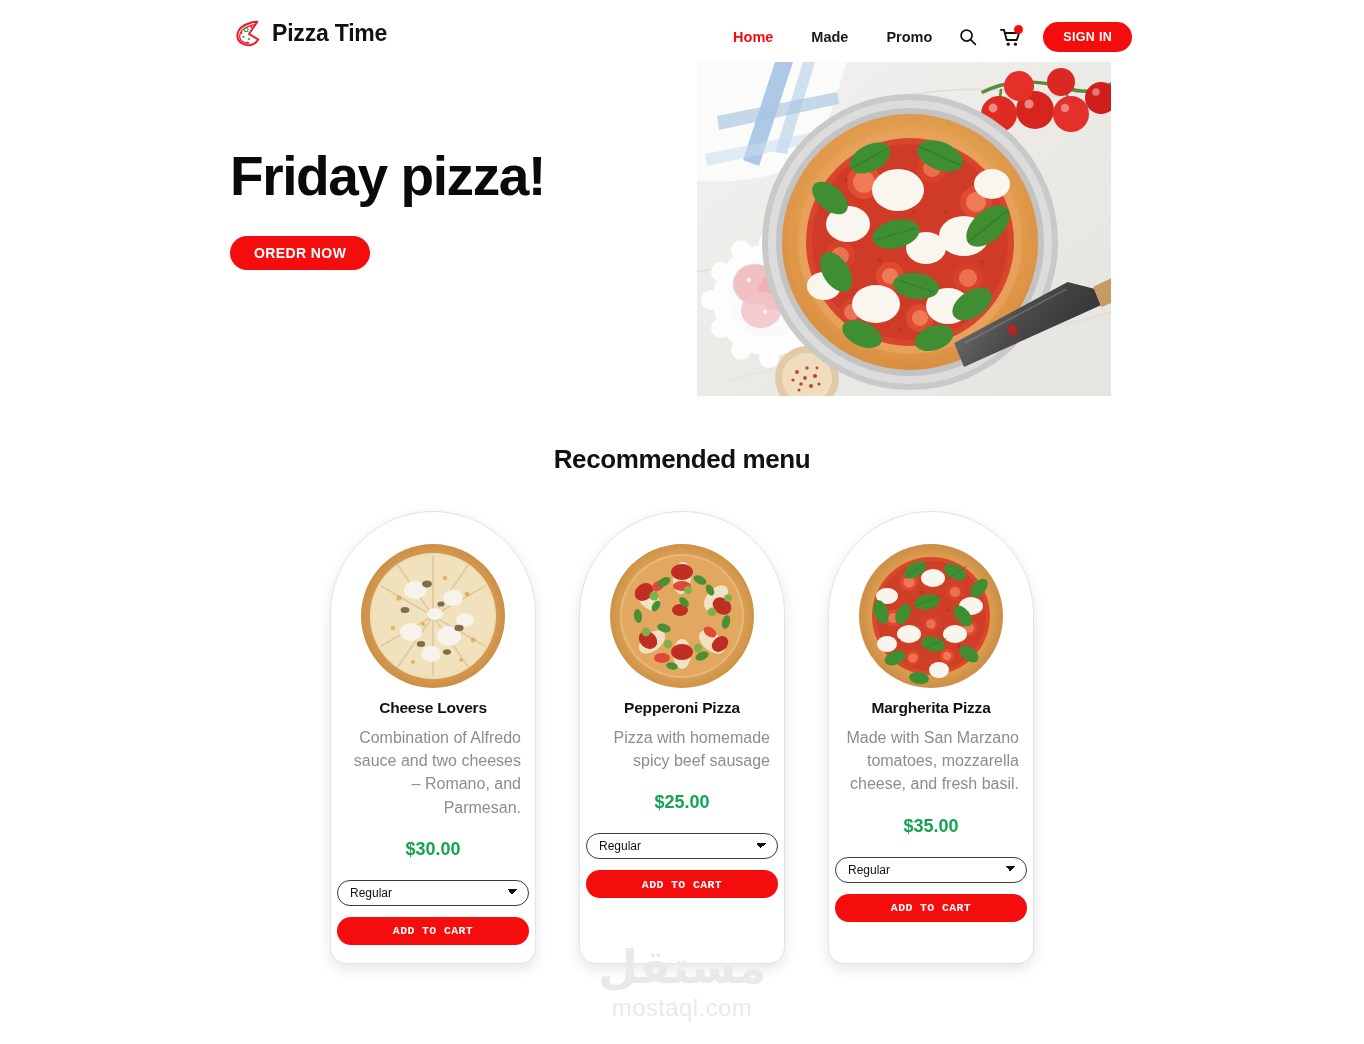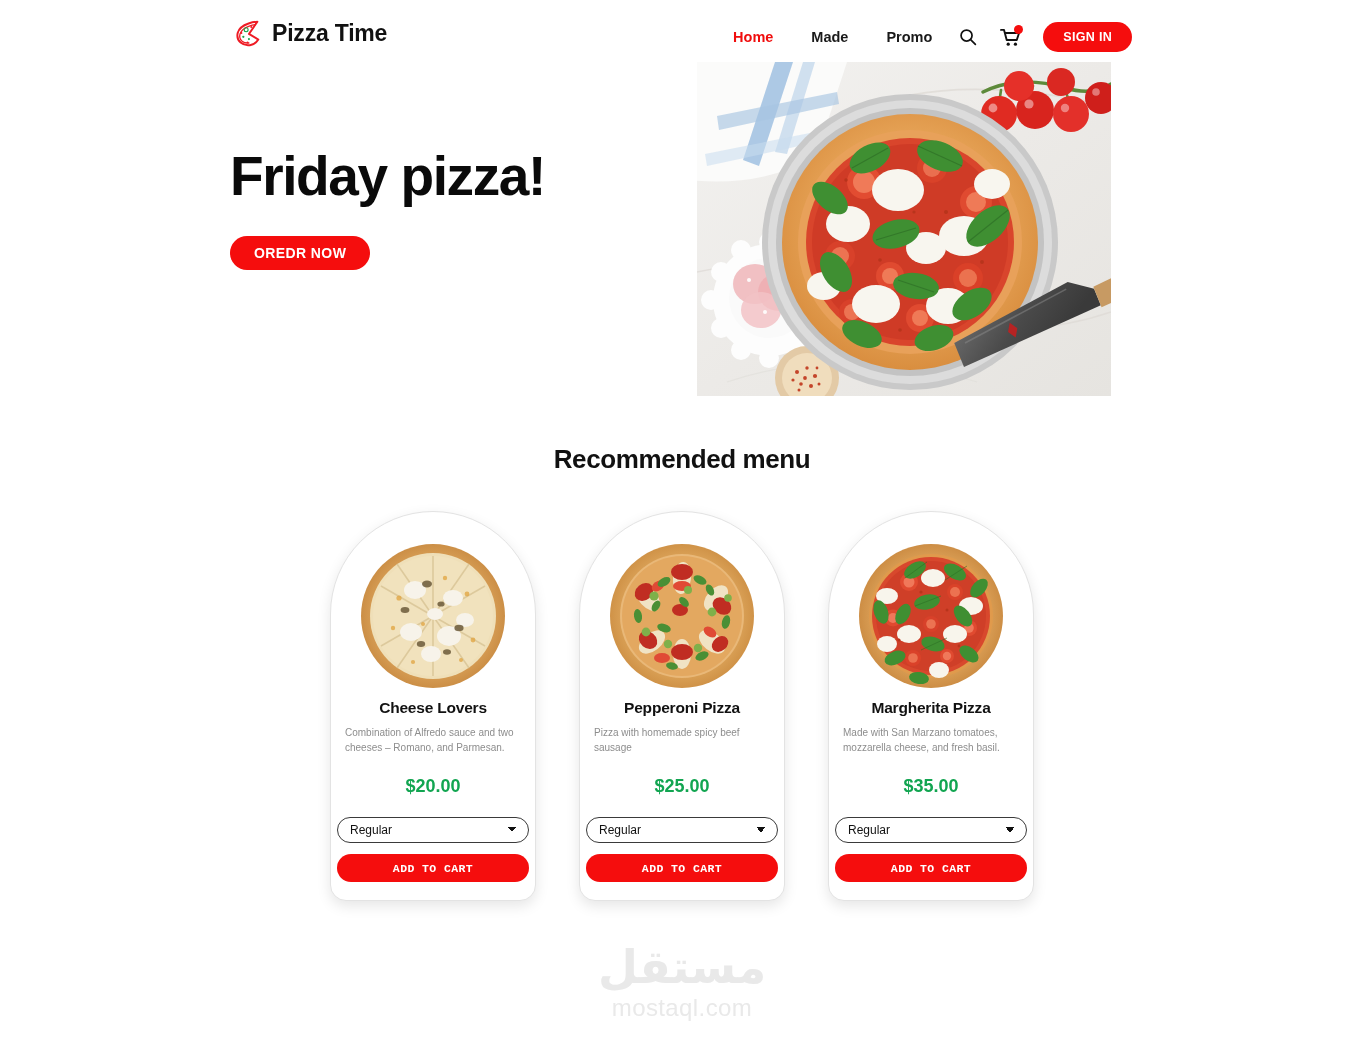--- a/index.html
+++ b/index.html
@@ -208,24 +208,24 @@
     margin-top: 3px;
     font-size: 15.5px;
     font-weight: bold;
     color: #111111;
     text-align: center;
     letter-spacing: -0.2px;
   }
 
   .card-desc {
     margin-top: 9px;
-    font-size: 10px;
+    font-size: 16px;
     line-height: 1.45;
     color: #8d8d8d;
-    text-align: left;
+    text-align: right;
     min-height: 30px;
   }
 
   .card-price {
     margin-top: 20px;
     font-size: 18px;
     font-weight: bold;
     color: #12a551;
     text-align: center;
   }
@@ -568,21 +568,21 @@
               <circle cx="120" cy="104" r="2.4"></circle>
             <circle cx="70" cy="88" r="2"></circle>
               <circle cx="92" cy="42" r="2.2"></circle>
             <circle cx="60" cy="126" r="2.1"></circle>
               <circle cx="108" cy="124" r="2"></circle>
           </g>
         </svg>
       </span>
       <div class="card-title">Cheese Lovers</div>
       <div class="card-desc">Combination of Alfredo sauce and two cheeses – Romano, and Parmesan.</div>
-      <div class="card-price">$20.00</div>
+      <div class="card-price">$30.00</div>
       <select class="card-select">
         <option>Regular</option>
         <option>Medium</option>
         <option>Large</option>
       </select>
       <button class="card-cart-btn">ADD TO CART</button>
     </div>
 
     <div class="card">
       <span class="card-img">

